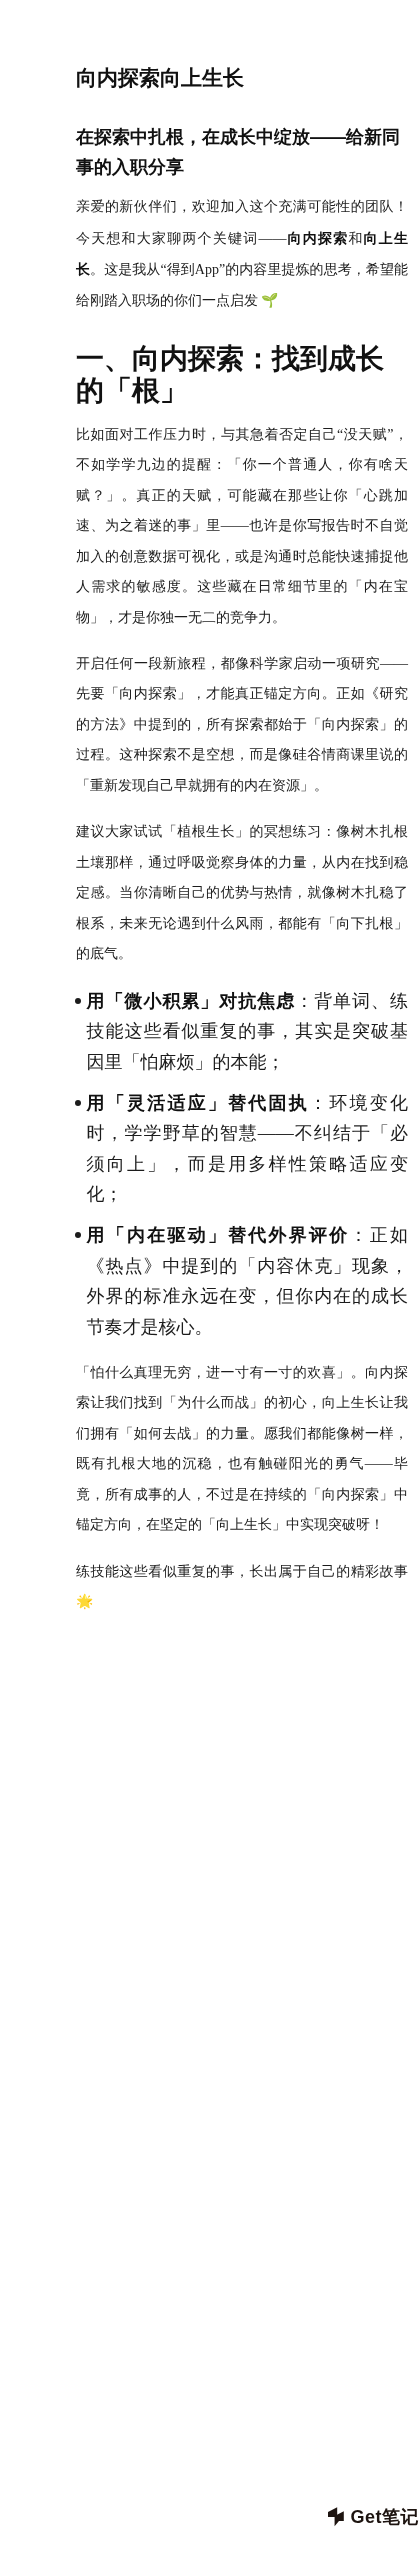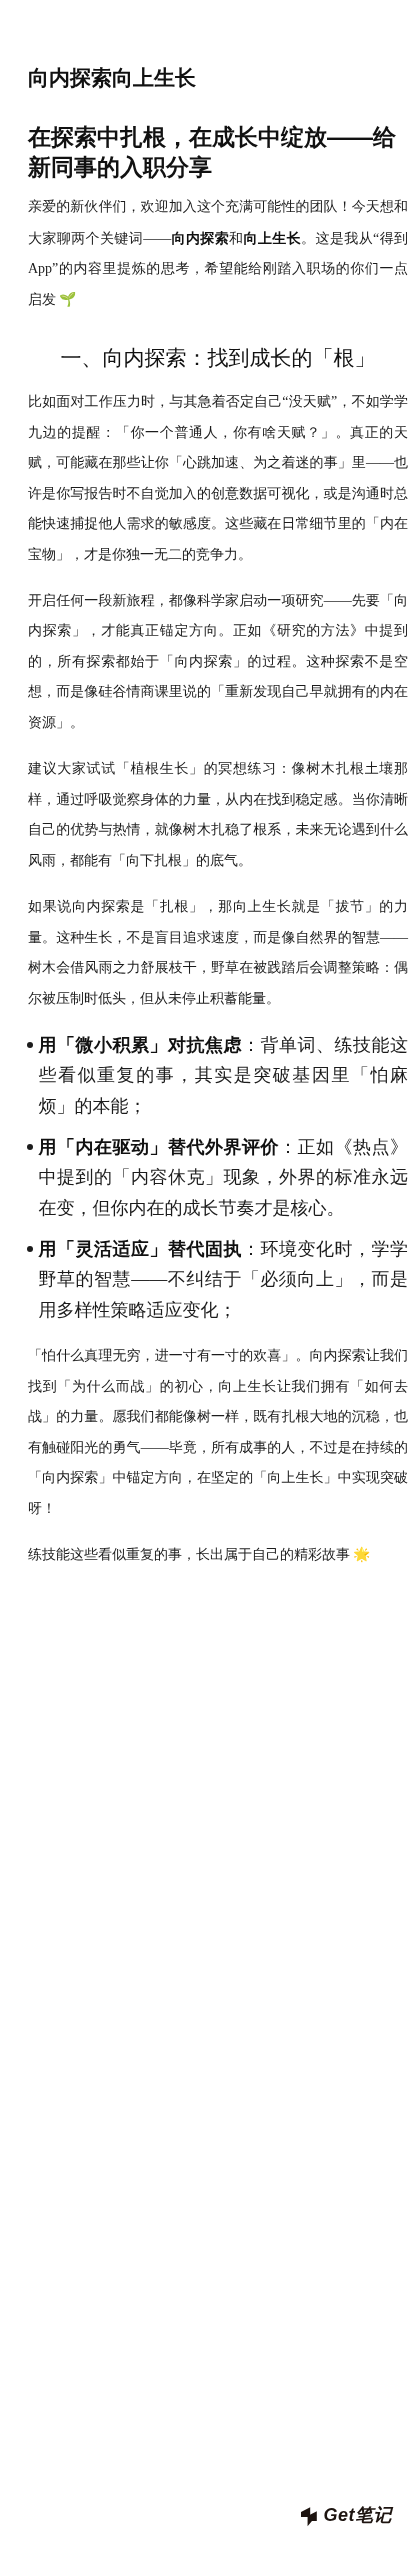--- a/index.html
+++ b/index.html
@@ -6,46 +6,45 @@
   html, body { margin: 0; padding: 0; }
   body {
     width: 420px;
     height: 2576px;
     position: relative;
     background: #ffffff;
     color: #1c1c1c;
     font-family: "Liberation Serif", "DejaVu Serif", serif;
     overflow: hidden;
   }
-  .page { padding: 65px 12px 0 28px; }
+  .page { padding: 65px 12px 0 28px; margin-left: 48px; }
 
   h1.doc-title {
     margin: 0;
     font-family: "Liberation Sans", "DejaVu Sans", sans-serif;
     font-weight: 700;
     font-size: 21px;
     line-height: 26px;
     color: #111111;
   }
   h2.doc-subtitle {
     margin: 30.5px 0 0 0;
     font-family: "Liberation Sans", "DejaVu Sans", sans-serif;
     font-weight: 700;
-    font-size: 23px;
+    font-size: 18px;
     line-height: 30.5px;
     color: #111111;
   }
   h3.section-heading {
     margin: 27px 0 0 0;
     font-family: "Liberation Sans", "DejaVu Sans", sans-serif;
-    font-weight: 400;
-    font-size: 21px;
+    font-weight: 700;
+    font-size: 28px;
     line-height: 31.5px;
     color: #111111;
-    text-align: center;
   }
   p.body-paragraph {
     margin: 15.8px 0;
     font-size: 14px;
     line-height: 30.5px;
     text-align: justify;
   }
   h2.doc-subtitle + p.body-paragraph { margin-top: 9.5px; }
   h3.section-heading + p.body-paragraph { margin-top: 13.7px; }
   strong {
@@ -72,26 +71,25 @@
     left: -12px;
     top: 12px;
     width: 6.3px;
     height: 6.3px;
     border-radius: 50%;
     background: #1c1c1c;
   }
   .footer {
     position: absolute;
     top: 2506px;
-    right: 28px;
+    right: 1px;
     display: flex;
-    align-items: flex-start;
+    align-items: center;
     gap: 6.8px;
     color: #1d1410;
-    font-style: italic;
   }
   .footer .brand {
     font-family: "Liberation Sans", "DejaVu Sans", sans-serif;
     font-weight: 700;
     font-size: 18px;
     line-height: 1;
     letter-spacing: 0.5px;
   }
   .logo-icon { display: block; }
 </style>
@@ -100,25 +98,24 @@
 
 <main class="page">
   <div id="doc">
       <h1 class="doc-title">向内探索向上生长</h1>
       <h2 class="doc-subtitle">在探索中扎根，在成长中绽放——给新同事的入职分享</h2>
       <p class="body-paragraph"><span>亲爱的新伙伴们，欢迎加入这个充满可能性的团队！今天想和大家聊两个关键词——</span><strong>向内探索</strong><span>和</span><strong>向上生长</strong><span>。这是我从“得到App”的内容里提炼的思考，希望能给刚踏入职场的你们一点启发 🌱</span></p>
       <h3 class="section-heading">一、向内探索：找到成长的「根」</h3>
       <p class="body-paragraph"><span>比如面对工作压力时，与其急着否定自己“没天赋”，不如学学九边的提醒：「你一个普通人，你有啥天赋？」。真正的天赋，可能藏在那些让你「心跳加速、为之着迷的事」里——也许是你写报告时不自觉加入的创意数据可视化，或是沟通时总能快速捕捉他人需求的敏感度。这些藏在日常细节里的「内在宝物」，才是你独一无二的竞争力。</span></p>
       <p class="body-paragraph"><span>开启任何一段新旅程，都像科学家启动一项研究——先要「向内探索」，才能真正锚定方向。正如《研究的方法》中提到的，所有探索都始于「向内探索」的过程。这种探索不是空想，而是像硅谷情商课里说的「重新发现自己早就拥有的内在资源」。</span></p>
       <p class="body-paragraph"><span>建议大家试试「植根生长」的冥想练习：像树木扎根土壤那样，通过呼吸觉察身体的力量，从内在找到稳定感。当你清晰自己的优势与热情，就像树木扎稳了根系，未来无论遇到什么风雨，都能有「向下扎根」的底气。</span></p>
-      <p class="body-paragraph"><span>如果说向内探索是「扎根」，那向上生长就是「拔节」的力量。这种生长，不是盲目追求速度，而是像自然界的智慧——树木会借风雨之力舒展枝干，野草在被践踏后会调整策略：偶尔被压制时低头，但从未停止积蓄能量。</span></p>
       <ul class="bullet-list">
         <li><strong>用「微小积累」对抗焦虑</strong><span>：背单词、练技能这些看似重复的事，其实是突破基因里「怕麻烦」的本能；</span></li>
+        <li><strong>用「灵活适应」替代固执</strong><span>：环境变化时，学学野草的智慧——不纠结于「必须向上」，而是用多样性策略适应变化；</span></li>
         <li><strong>用「内在驱动」替代外界评价</strong><span>：正如《热点》中提到的「内容休克」现象，外界的标准永远在变，但你内在的成长节奏才是核心。</span></li>
-        <li><strong>用「灵活适应」替代固执</strong><span>：环境变化时，学学野草的智慧——不纠结于「必须向上」，而是用多样性策略适应变化；</span></li>
       </ul>
       <p class="body-paragraph"><span>「怕什么真理无穷，进一寸有一寸的欢喜」。向内探索让我们找到「为什么而战」的初心，向上生长让我们拥有「如何去战」的力量。愿我们都能像树一样，既有扎根大地的沉稳，也有触碰阳光的勇气——毕竟，所有成事的人，不过是在持续的「向内探索」中锚定方向，在坚定的「向上生长」中实现突破呀！</span></p>
       <p class="body-paragraph"><span>练技能这些看似重复的事，长出属于自己的精彩故事 🌟</span></p>
     </div>
 </main>
 
 <footer class="footer">
   <svg class="logo-icon" width="15.8" height="21" viewBox="0 0 36 46" aria-hidden="true">
     <path d="M0,13 L21,2 L21,24 L0,24 Z" fill="#1d1410"></path>
     <path d="M15,22 L36,11 L36,33 L25,33 L15,45 Z" fill="#1d1410"></path>

